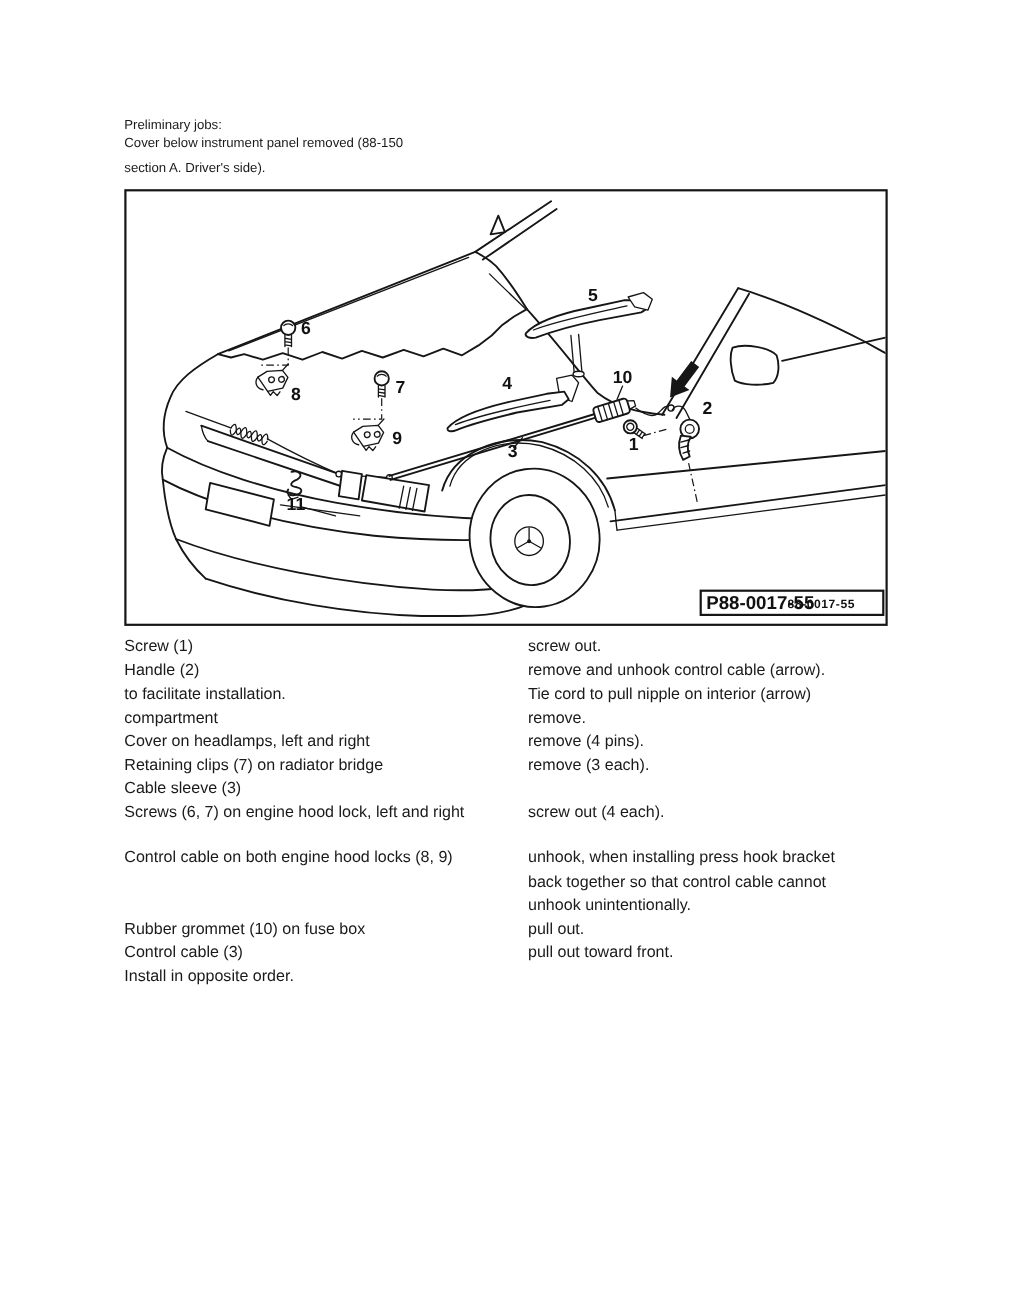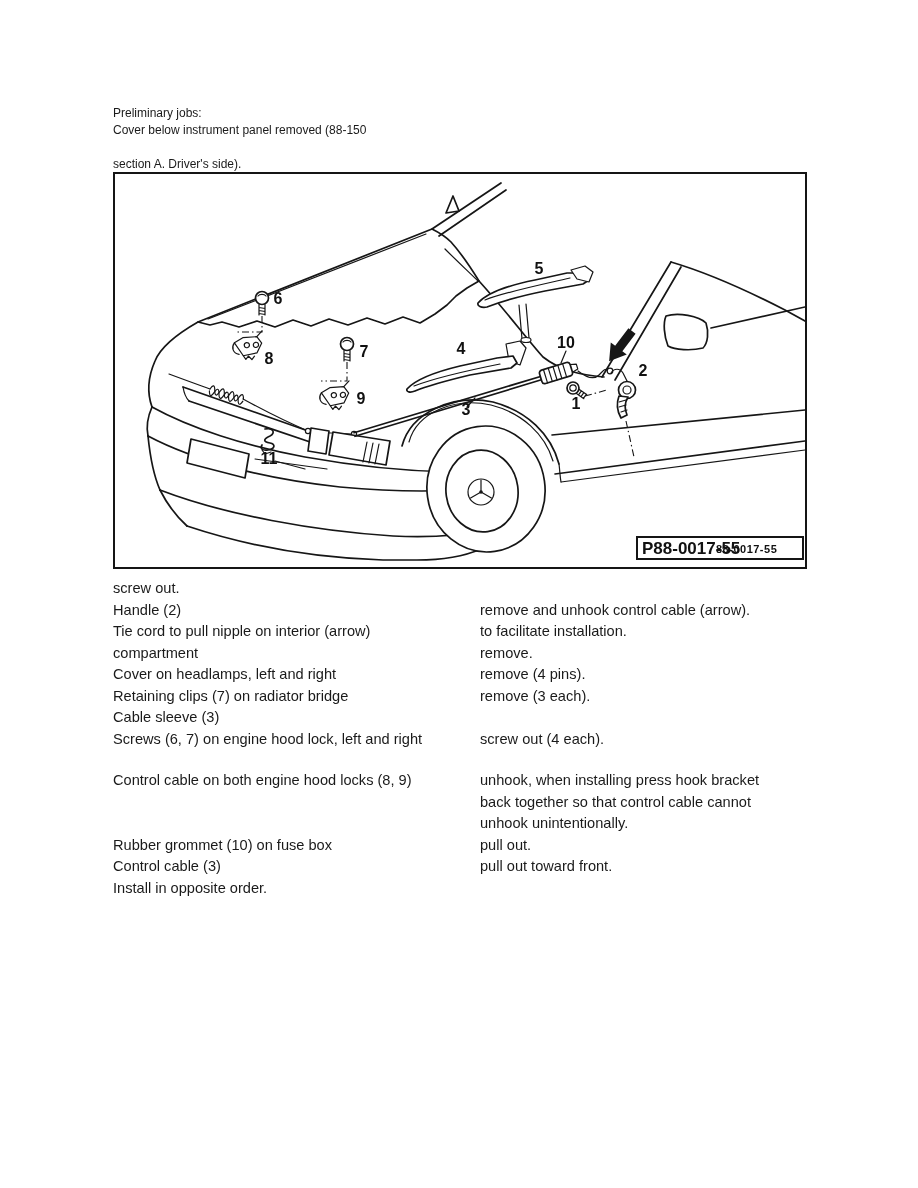--- a/index.html
+++ b/index.html
@@ -1,19 +1,19 @@
 <!DOCTYPE html>
 <html><head>
 <meta charset="utf-8">
 <style>
   html,body{margin:0;padding:0;background:#fff;}
   body{width:918px;height:1188px;position:relative;overflow:hidden;
        font-family:"Liberation Sans","DejaVu Sans",sans-serif;color:#1a1a1a;}
   .prelim{position:absolute;left:113px;top:105px;font-size:12px;line-height:16.5px;}
-  .prelim .gap{margin-top:18px;}
+  .prelim .gap{margin-top:6px;}
   .figure{position:absolute;left:113px;top:172px;width:690px;height:393px;
           border:2px solid #151515;background:#fff;}
   .figure svg{display:block;}
   .instructions{position:absolute;left:113px;top:578px;width:700px;
                 font-size:14.6px;line-height:21.5px;}
   .irow{display:grid;grid-template-columns:367px 1fr;}
   .irow.gap-before{margin-top:20px;}
   .cell div{white-space:nowrap;}
   
   .s  {fill:none;stroke:#161616;stroke-width:1.7;stroke-linecap:round;stroke-linejoin:round;}
@@ -225,37 +225,40 @@
     <rect x="522" y="363" width="166" height="22" fill="#fff" stroke="#151515" stroke-width="2"></rect>
     <text class="lbl-big" x="527" y="380">P88-0017-55</text>
     <text class="lbl-small" x="601" y="379">88-0017-55</text>
   </g>
 </svg>
 </div>
 
 <div class="instructions" id="instruction-rows">
     <div class="irow">
       <div class="cell">
+        <div>Screw (1)</div>
+      </div>
+      <div class="cell">
         <div>screw out.</div>
       </div>
     </div>
     <div class="irow">
       <div class="cell">
         <div>Handle (2)</div>
       </div>
       <div class="cell">
         <div>remove and unhook control cable (arrow).</div>
       </div>
     </div>
     <div class="irow">
       <div class="cell">
+        <div>to facilitate installation.</div>
+      </div>
+      <div class="cell">
         <div>Tie cord to pull nipple on interior (arrow)</div>
-      </div>
-      <div class="cell">
-        <div>to facilitate installation.</div>
       </div>
     </div>
     <div class="irow">
       <div class="cell">
         <div>compartment</div>
       </div>
       <div class="cell">
         <div>remove.</div>
       </div>
     </div>

